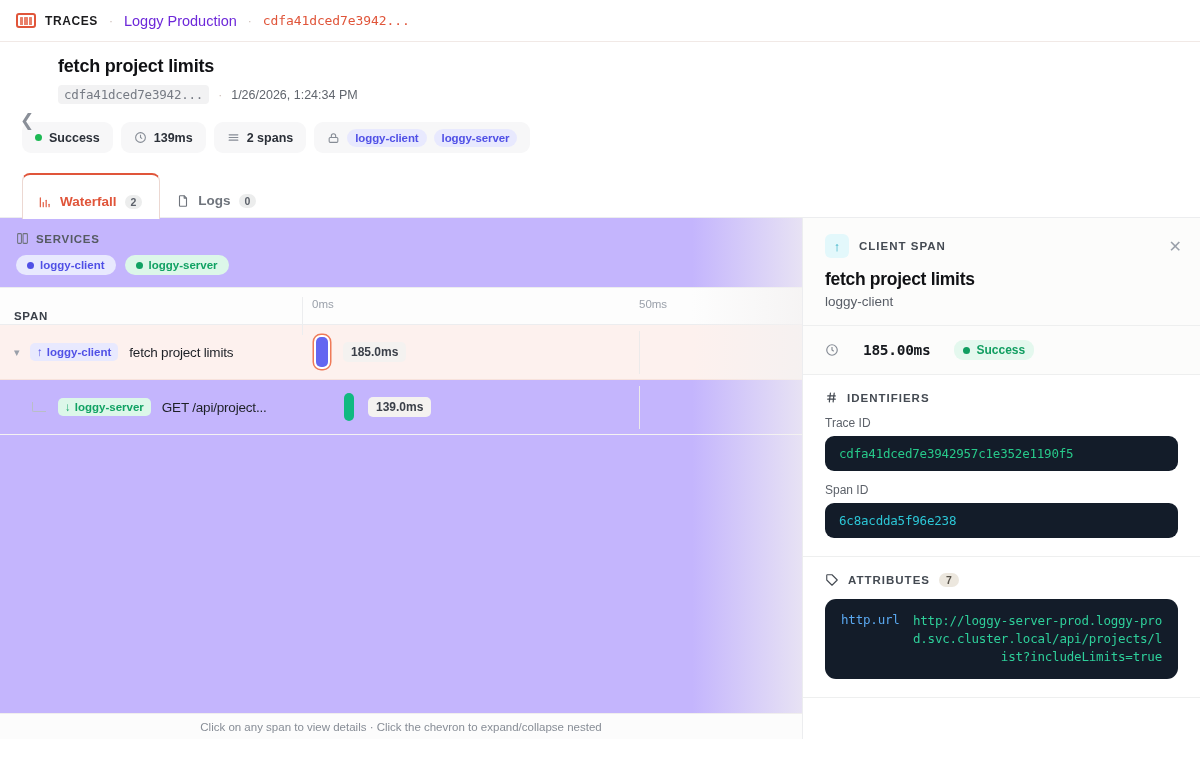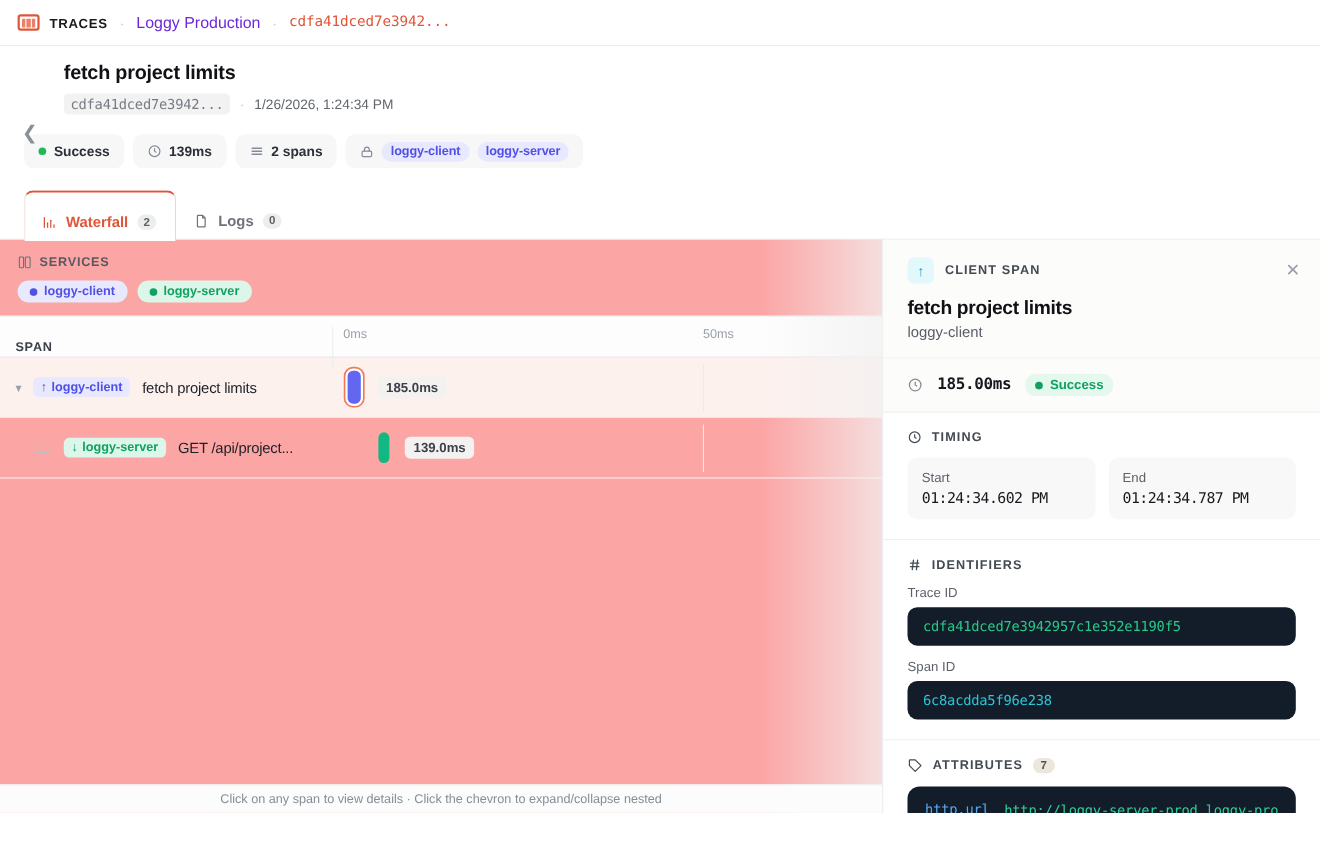--- a/index.html
+++ b/index.html
@@ -79,21 +79,21 @@
   }
   .tabcount {
     background: #eceded; color: #5c616a; border-radius: 8px;
     font-size: 10.5px; font-weight: 700; padding: 1px 6px; min-width: 17px; text-align: center;
   }
   .tab.active .tabcount { background: #eceded; color: #5c616a; }
   #tabline { height: 1px; background: #ecedef; margin-top: -1px; }
 
   
   #main { display: flex; height: 521px; }
-  #left { width: 802px; position: relative; background: #fca5a5; }
+  #left { width: 802px; position: relative; background: #c4b5fd; }
 
   
   #services { padding: 14px 0 12px 16px; }
   #services-label {
     display: flex; align-items: center; gap: 7px;
     font-size: 11.5px; font-weight: 700; letter-spacing: .7px; color: #555a62;
   }
   #services-pills { display: flex; gap: 9px; margin-top: 10px; }
   .spill {
     display: flex; align-items: center; gap: 6px;
@@ -158,21 +158,21 @@
   #kind-icon {
     width: 24px; height: 24px; border-radius: 6px; background: #e3f8fb;
     color: #22a7bf; display: flex; align-items: center; justify-content: center; font-size: 13px;
   }
   #kind-label { font-size: 11.5px; font-weight: 700; letter-spacing: 1px; color: #444a52; flex: 1; }
   #close-x { color: #9aa0aa; font-size: 16px; cursor: pointer; }
   #panel-title { font-size: 17.5px; font-weight: 700; color: #101114; margin-top: 11px; letter-spacing: -.3px; }
   #panel-svc { font-size: 13.5px; color: #585d66; margin-top: 4px; }
 
   #panel-dur {
-    display: flex; align-items: center; gap: 13px;
+    display: flex; align-items: center; gap: 24px;
     padding: 14px 22px; border-bottom: 1px solid #eeefef; background: #fcfcfb;
   }
   #dur-val { font-size: 14.5px; font-weight: 700; color: #15181d; letter-spacing: -.3px; }
   #dur-status {
     display: flex; align-items: center; gap: 6px; background: #e4f8ee;
     color: #119e61; font-size: 12px; font-weight: 700; padding: 3px 9px; border-radius: 9px;
   }
 
   .sect { padding: 16px 22px 18px 22px; border-bottom: 1px solid #eeefef; }
   .sect-head {
@@ -394,41 +394,20 @@
             <path d="M12 7v5l3 2"></path>
         </svg>
       </span>
       <span id="dur-val" class="mono">185.00ms</span>
       <span id="dur-status">
         <span class="dot" style="background:#119e61"></span>
         <span>Success</span>
       </span>
     </div>
 
-    <div class="sect">
-      <div class="sect-head">
-        <span class="ico">
-          <svg width="13" height="13" viewBox="0 0 24 24" fill="none" stroke="#444a52" stroke-width="2">
-            <circle cx="12" cy="12" r="9"></circle>
-              <path d="M12 7v5l3 2"></path>
-          </svg>
-        </span>
-        <span>TIMING</span>
-      </div>
-      <div id="timing-grid">
-        <div class="tbox">
-          <div class="tbox-label">Start</div>
-          <div class="tbox-val mono">01:24:34.602 PM</div>
-        </div>
-        <div class="tbox">
-          <div class="tbox-label">End</div>
-          <div class="tbox-val mono">01:24:34.787 PM</div>
-        </div>
-      </div>
-    </div>
 
     <div class="sect">
       <div class="sect-head">
         <span class="ico">
           <svg width="13" height="13" viewBox="0 0 24 24" fill="none" stroke="#444a52" stroke-width="2.2" stroke-linecap="round">
             <path d="M5 9h14M5 15h14M10 4L8 20M17 4l-2 16"></path>
           </svg>
         </span>
         <span>IDENTIFIERS</span>
       </div>

